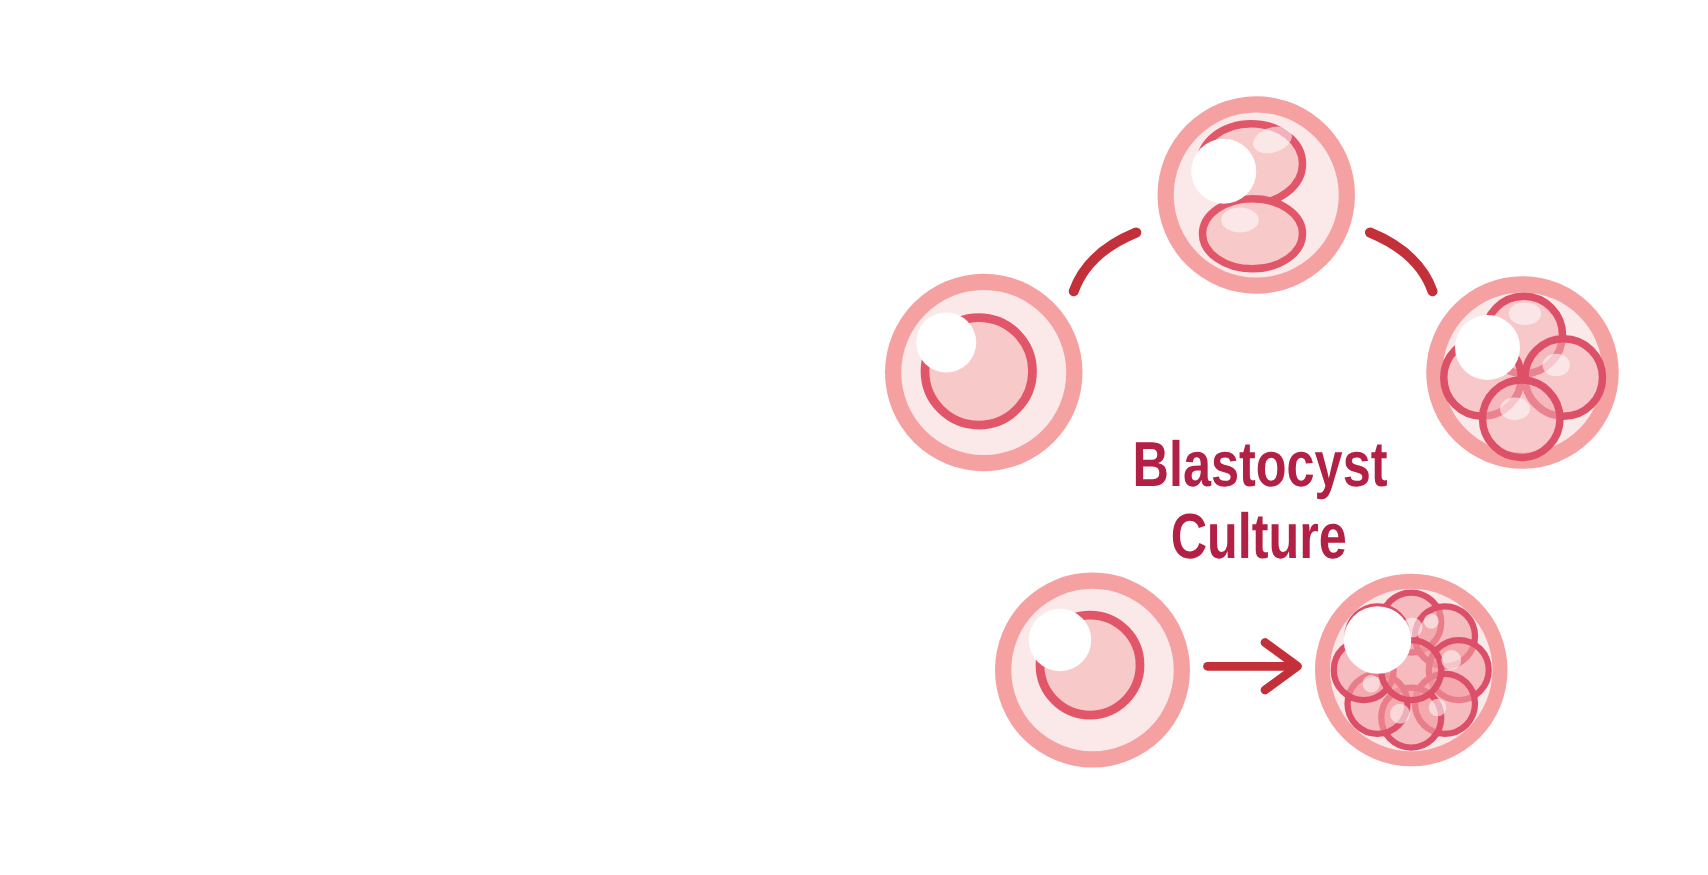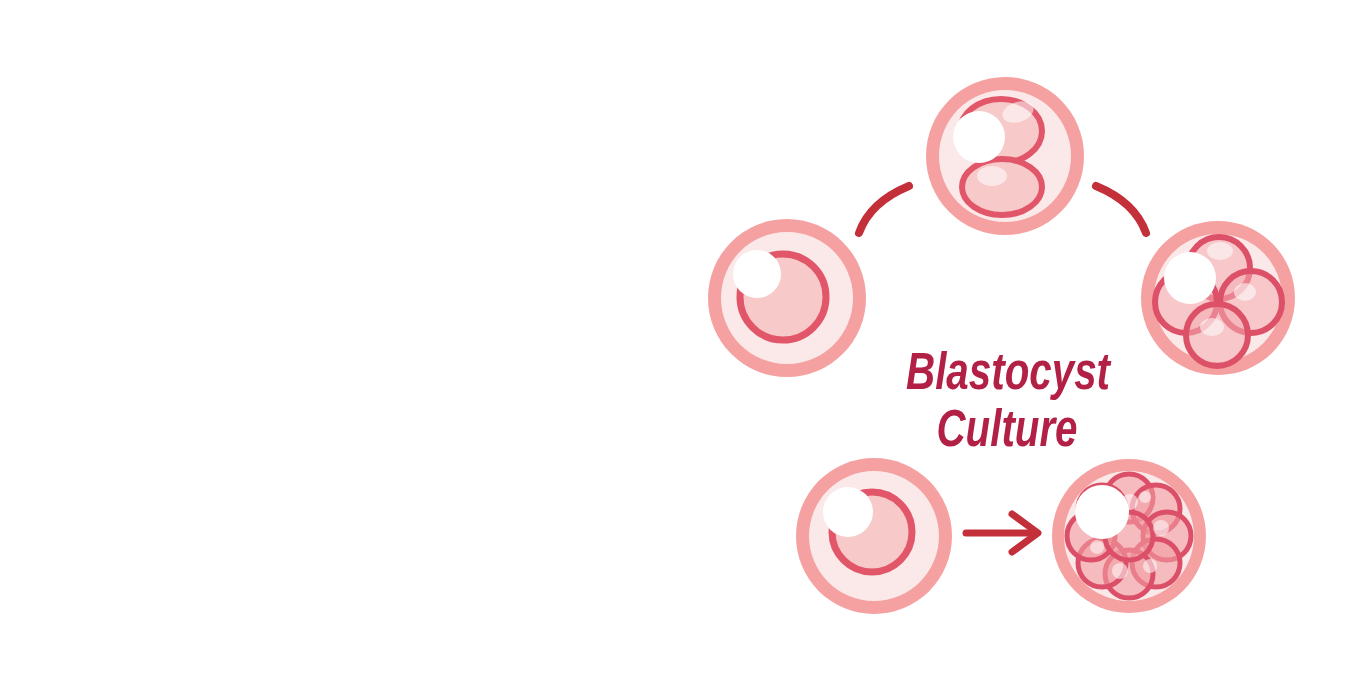--- a/index.html
+++ b/index.html
@@ -7,21 +7,20 @@
     padding: 0;
     background: var(--background, #FFFFFF);
     font-family: "Liberation Sans", sans-serif;
   }
   .canvas {
     position: relative;
     width: 1366px;
     height: 700px;
     background: var(--background, #FFFFFF);
     overflow: hidden;
-    font-style: italic;
   }
   svg { display: block; }
 
   .membrane  { fill: var(--membrane, #F5A1A1); }
   .cytoplasm { fill: var(--cytoplasm, #FBE9E9); }
   .nucleus   { fill: var(--nucleus_fill, #F7C9C9); stroke: var(--nucleus_outline, #E25669); }
   .nucleus.sw7 { stroke-width: 7; }
   .nucleus.sw6 { stroke-width: 6; }
   .blastomere4 { fill: var(--blastomere4_fill, #F4ACB0); fill-opacity: 0.55;
                  stroke: var(--blastomere4_outline, #DD5168); stroke-width: 6; }

